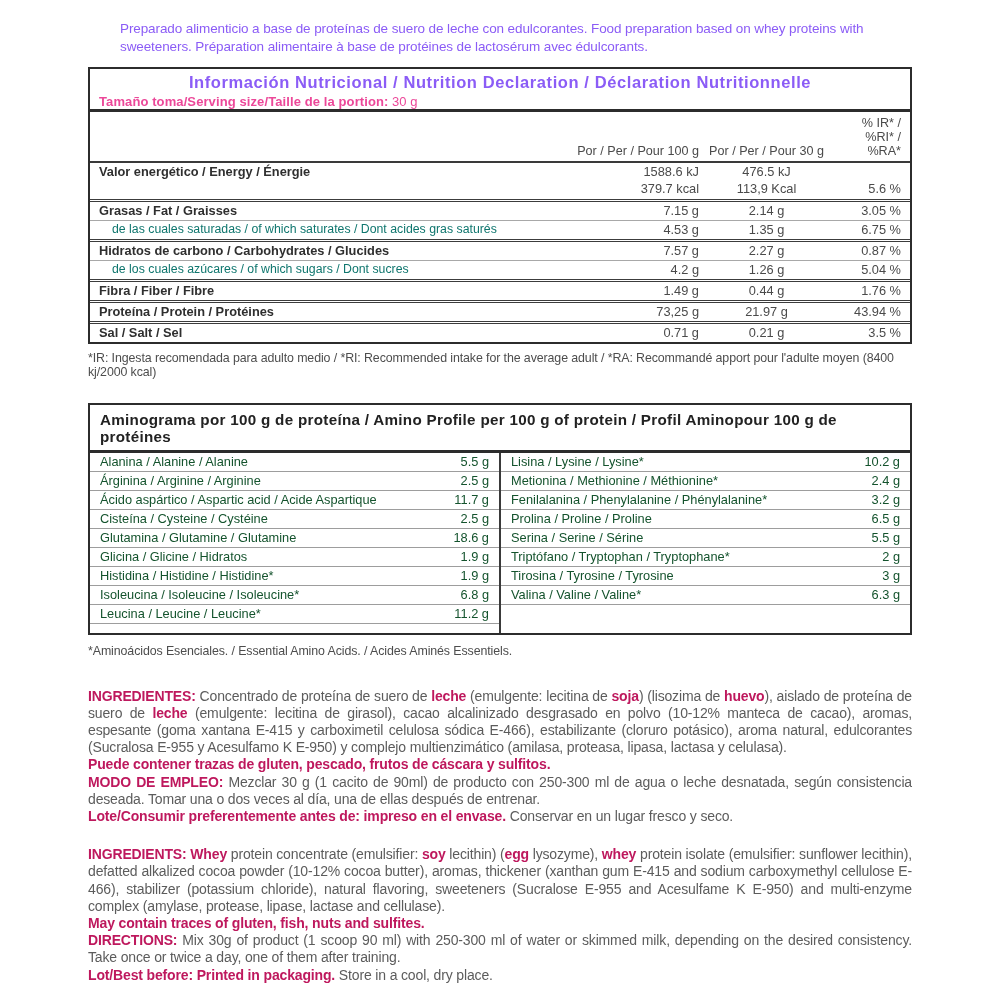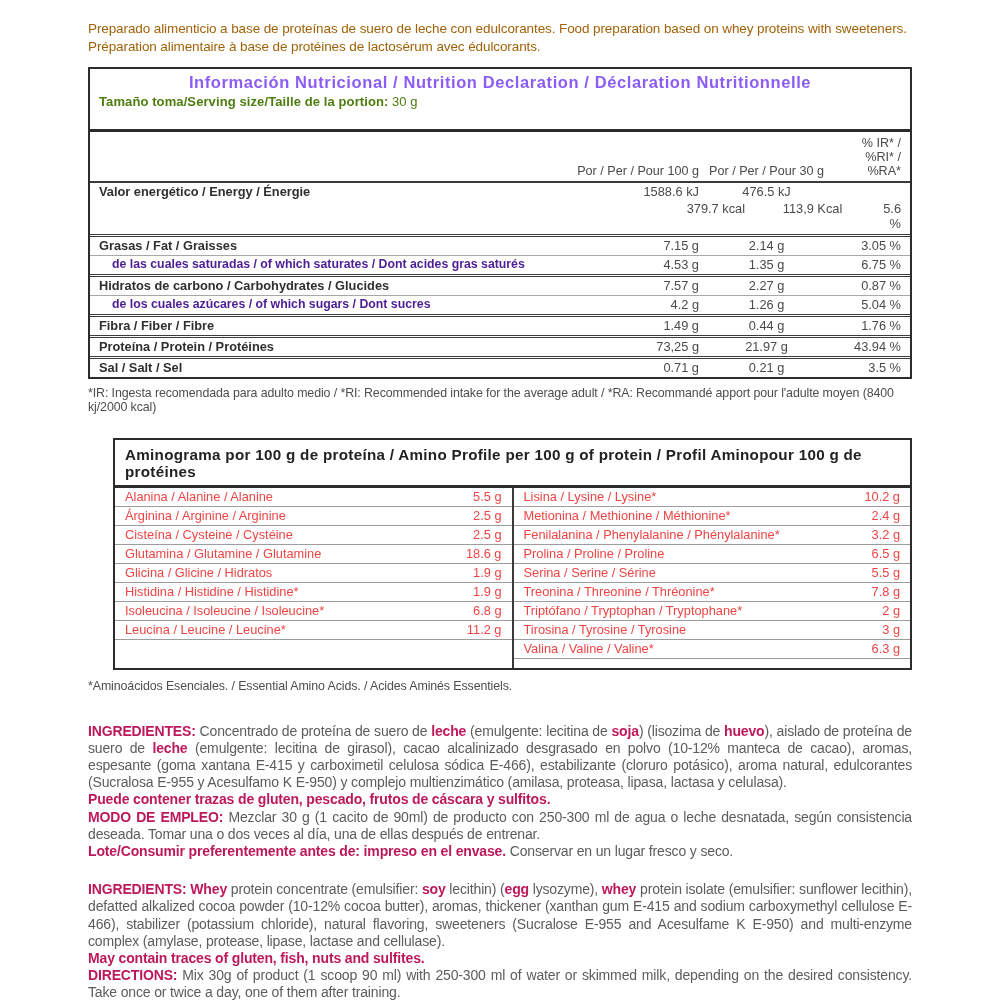--- a/index.html
+++ b/index.html
@@ -1,47 +1,47 @@
 <!DOCTYPE html>
 <html><head>
 <meta charset="utf-8">
 <style>
   * { margin:0; padding:0; box-sizing:border-box; }
   html,body { width:1000px; background:#fff; font-family:"Liberation Sans", sans-serif; color:#555; }
   body { height:1000px; overflow:hidden; }
   .page { width:824px; margin:20px 88px 0; }
 
-  .intro { font-size:13.5px; line-height:1.32; color:#a16207; margin-bottom:11px; letter-spacing:-0.1px; }
+  .intro { font-size:13.5px; line-height:1.32; color:#8b5cf6; margin-bottom:11px; letter-spacing:-0.1px;margin-left:32px; }
 
   
   .ntable { border:2px solid #2c2c2c; margin-bottom:7px; color:#4a4a4a; }
   .nt-title { text-align:center; font-weight:700; font-size:16.5px; color:#8b5cf6; letter-spacing:0.6px; padding:4px 6px 1px; }
-  .nt-serving { font-size:13px; padding:1px 9px 20px; color:#4d7c0f; border-bottom:3px solid #2c2c2c; }
+  .nt-serving { font-size:13px; padding:1px 9px 0; color:#ec4899; border-bottom:3px solid #2c2c2c; }
   .nt-serving .lbl { font-weight:700; letter-spacing:0.1px; }
   .nt-header { display:flex; align-items:flex-end; font-size:12.6px; color:#4a4a4a; padding:4px 9px 3px; border-bottom:2px solid #3a3a3a; }
   .n-label { width:440px; text-align:left; }
   .c1 { width:160px; text-align:right; }
   .c2 { width:135px; text-align:center; }
   .c3 { flex:1; text-align:right; }
   .n-row { display:flex; font-size:12.8px; padding:1.5px 9px; }
   .n-row .n-label { color:#2f2f2f; }
   .r-first .n-label, .r-major .n-label { font-weight:700; }
   .r-major { border-top:3px double #3c3c3c; }
   .r-sub { border-top:1px solid #a8a8a8; }
-  .r-sub .n-label { padding-left:13px; font-weight:700; color:#4c1d95; font-size:12.3px; }
-  .r-cont { padding-top:0; padding-bottom:3px;margin-left:46px; }
+  .r-sub .n-label { padding-left:13px; font-weight:400; color:#0f766e; font-size:12.3px; }
+  .r-cont { padding-top:0; padding-bottom:3px; }
   .footnote { font-size:12.4px; color:#4d4d4d; margin-bottom:24px; letter-spacing:-0.1px; }
 
   
-  .atable { border:2px solid #2c2c2c; margin-bottom:9px;margin-left:25px; }
+  .atable { border:2px solid #2c2c2c; margin-bottom:9px; }
   .a-title { font-weight:700; font-size:15.2px; color:#222; letter-spacing:0.3px; padding:6px 10px 5px; border-bottom:3px solid #2c2c2c; display:flex; justify-content:space-between; }
   .a-body { display:flex; }
   .a-col { flex:1; padding-bottom:9px; }
   .a-col.right { border-left:2px solid #3a3a3a; }
-  .a-row { display:flex; justify-content:space-between; border-bottom:1px solid #9d9d9d; font-size:12.8px; color:#ef4444; padding:1.5px 10px; }
+  .a-row { display:flex; justify-content:space-between; border-bottom:1px solid #9d9d9d; font-size:12.8px; color:#14532d; padding:1.5px 10px; }
   .a-footnote { margin-bottom:30px; }
 
   
   .section { margin-bottom:21px; font-size:14px; line-height:17.2px; color:#5c5c5c; text-align:justify; letter-spacing:-0.15px; }
   .section p { margin:0; }
   .b { font-weight:700; color:#be185d; }
 </style>
 </head>
 <body>
 
@@ -137,20 +137,24 @@
           <div class="a-row">
             <span>Alanina / Alanine / Alanine</span>
             <span>5.5 g</span>
           </div>
 
           <div class="a-row">
             <span>Árginina / Arginine / Arginine</span>
             <span>2.5 g</span>
           </div>
 
+          <div class="a-row">
+            <span>Ácido aspártico / Aspartic acid / Acide Aspartique</span>
+            <span>11.7 g</span>
+          </div>
 
           <div class="a-row">
             <span>Cisteína / Cysteine / Cystéine</span>
             <span>2.5 g</span>
           </div>
 
           <div class="a-row">
             <span>Glutamina / Glutamine / Glutamine</span>
             <span>18.6 g</span>
           </div>
@@ -195,24 +199,20 @@
           <div class="a-row">
             <span>Prolina / Proline / Proline</span>
             <span>6.5 g</span>
           </div>
 
           <div class="a-row">
             <span>Serina / Serine / Sérine</span>
             <span>5.5 g</span>
           </div>
 
-          <div class="a-row">
-            <span>Treonina / Threonine / Thréonine*</span>
-            <span>7.8 g</span>
-          </div>
 
           <div class="a-row">
             <span>Triptófano / Tryptophan / Tryptophane*</span>
             <span>2 g</span>
           </div>
 
           <div class="a-row">
             <span>Tirosina / Tyrosine / Tyrosine</span>
             <span>3 g</span>
           </div>

